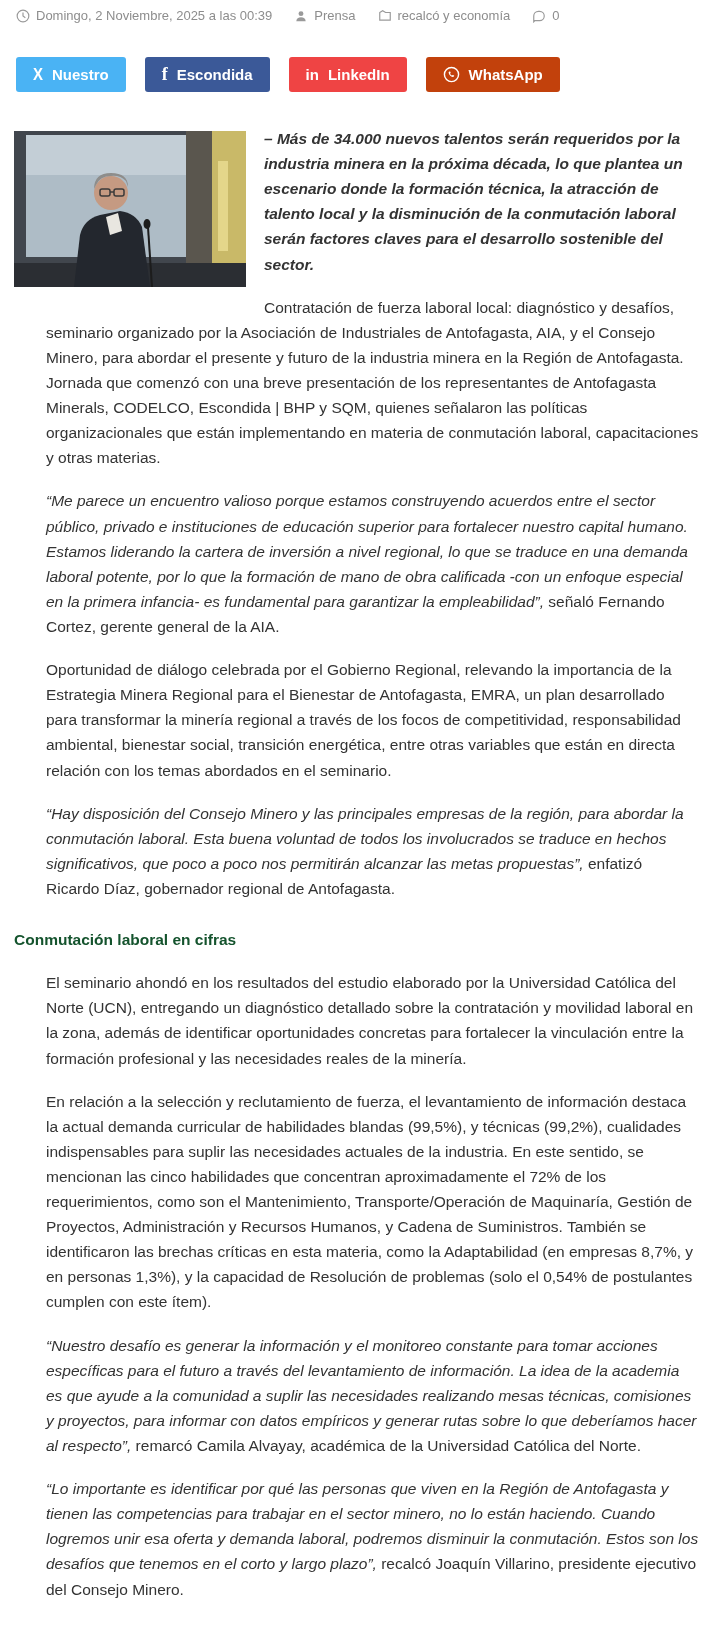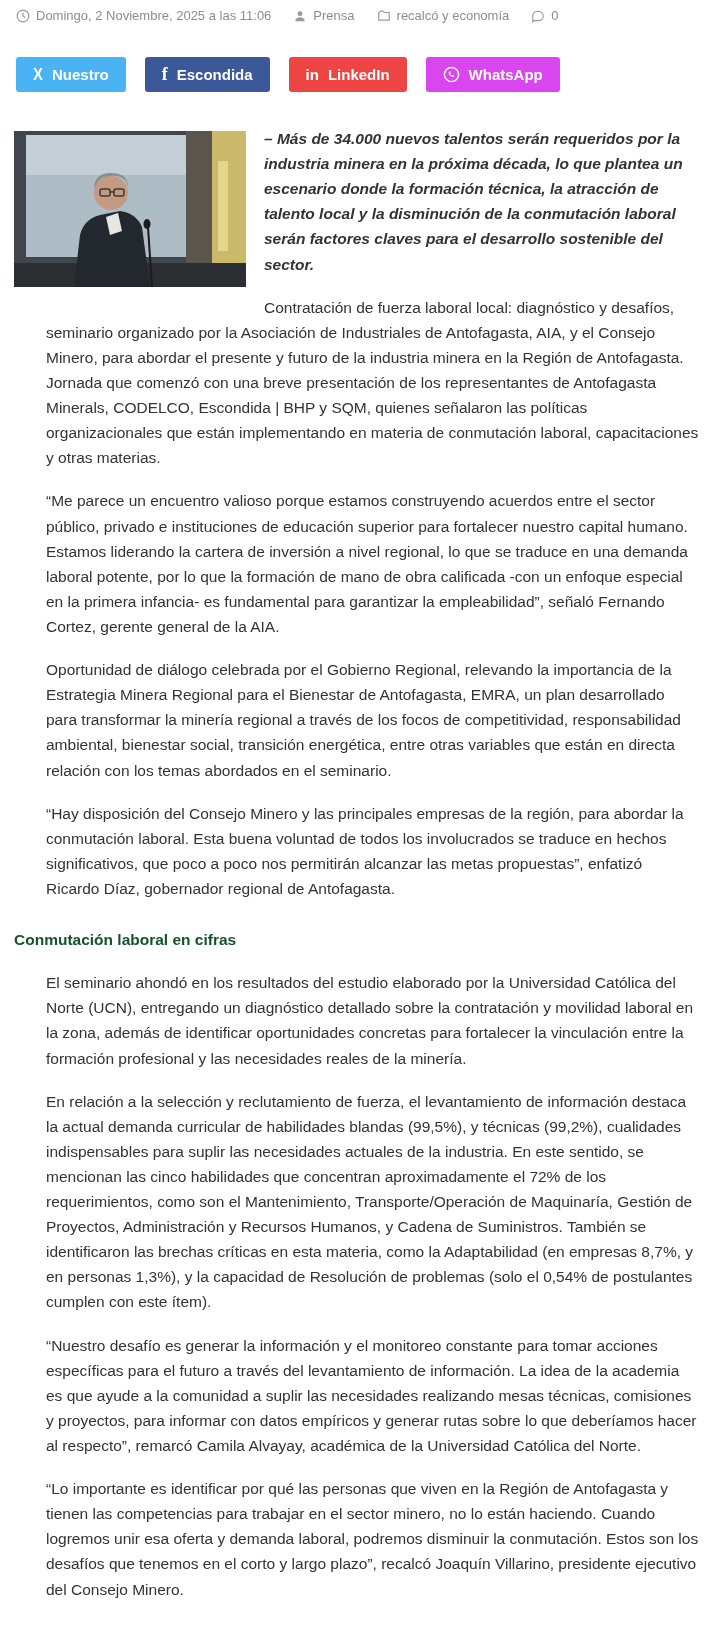--- a/index.html
+++ b/index.html
@@ -56,21 +56,21 @@
   .photo {
     float: left;
     width: 232px;
     height: 156px;
     margin: 5px 18px 10px 0;
     background: #3f444b;
     overflow: hidden;
   }
   .photo svg { display: block; width: 100%; height: 100%; }
   p.lead { font-weight: 700; font-style: italic; }
-  p.quote .qt { }
+  p.quote .qt { font-style: italic; }
   h2.sub-heading {
     font-size: 15.5px;
     font-weight: 700;
     color: #14532d;
     margin: 26px 0 18px 0;
     clear: both;
   }
 </style>
 </head>
 <body>
@@ -79,21 +79,21 @@
 
 
   <div class="meta">
     <span class="meta-item">
       <span>
         <svg viewBox="0 0 24 24" fill="none" stroke="#9a9a9a" stroke-width="2">
           <circle cx="12" cy="12" r="10"></circle>
             <path d="M12 6v6l4 3"></path>
         </svg>
       </span>
-      <span>Domingo, 2 Noviembre, 2025 a las 11:06</span>
+      <span>Domingo, 2 Noviembre, 2025 a las 00:39</span>
     </span>
     <span class="meta-item">
       <span>
         <svg viewBox="0 0 24 24" fill="#9a9a9a">
           <circle cx="12" cy="8" r="4.2"></circle>
             <path d="M4 21c0-4.4 3.6-7 8-7s8 2.6 8 7z"></path>
         </svg>
       </span>
       <span>Prensa</span>
     </span>
@@ -121,21 +121,21 @@
       <span>Nuestro</span>
     </a>
     <a class="share-btn" style="background: rgb(59, 89, 152);">
       <span class="glyph-f">f</span>
       <span>Escondida</span>
     </a>
     <a class="share-btn" style="background: #ef4444;">
       <span class="glyph-in">in</span>
       <span>LinkedIn</span>
     </a>
-    <a class="share-btn" style="background: #d946ef;">
+    <a class="share-btn" style="background: #c2410c;">
       <span class="glyph-wa">
         <svg viewBox="0 0 24 24">
           <circle cx="12" cy="12" r="10" fill="none" stroke="#fff" stroke-width="2"></circle>
           <path d="M8.2 8.6c.2-.6.5-1 .9-1l1 .1.8 2-.9 1.1c.4 1.1 1.5 2.2 2.6 2.7l1.2-.9 1.9.9c.1.4 0 .8-.2 1.1-.3.5-1 1-1.7.9-2.9-.4-5.4-2.9-5.8-5.8-.1-.4 0-.8.2-1.1z" fill="#fff"></path>
         </svg>
       </span>
       <span>WhatsApp</span>
     </a>
   </div>
 

